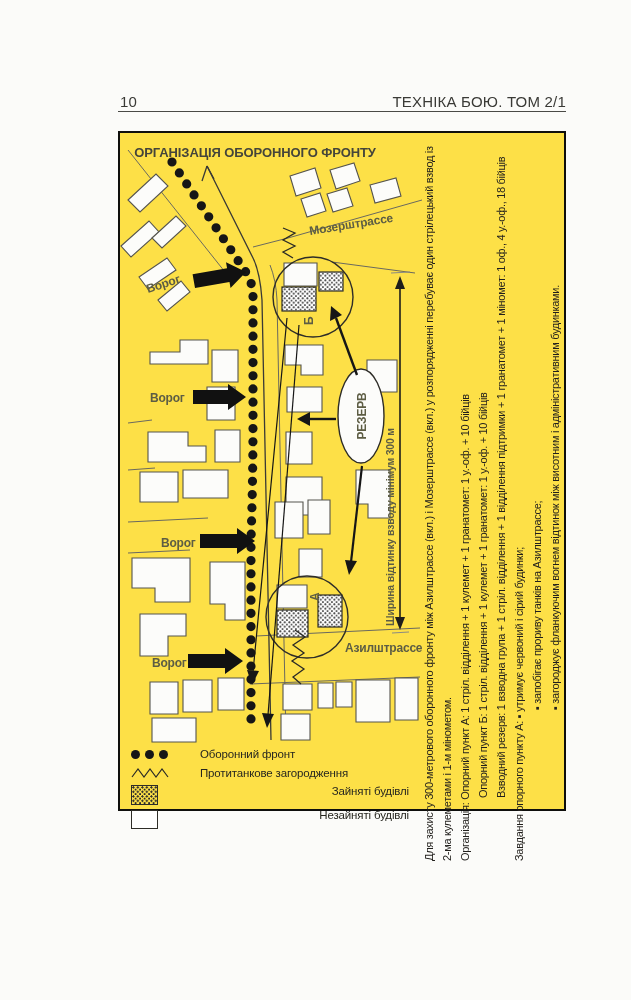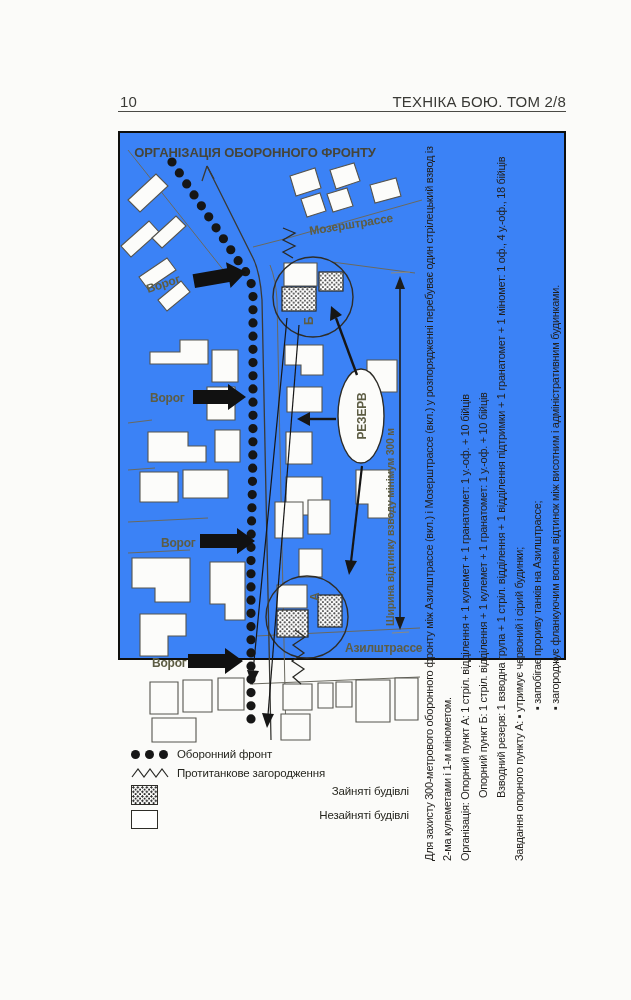--- a/index.html
+++ b/index.html
@@ -9,34 +9,34 @@
 
   
   .running-head{position:absolute;left:118px;top:93px;width:448px;height:18px;
     font-size:15px;letter-spacing:.2px;color:#3a3a36;}
   .running-head .pn{position:absolute;left:2px;top:0;}
   .running-head .rt{position:absolute;right:0;top:0;}
   .head-rule{position:absolute;left:118px;top:111px;width:448px;height:0;
     border-top:1.4px solid #4a4a46;}
 
   
-  .frame{position:absolute;left:118px;top:131px;width:448px;height:529px;
-    border:2px solid #0f0f0d;box-sizing:border-box;background:#3b82f6;}
+  .frame{position:absolute;left:118px;top:131px;width:448px;height:680px;
+    border:2px solid #0f0f0d;box-sizing:border-box;background:#fde047;}
   .frame svg{position:absolute;left:0;top:0;}
 
   .map-label{font-family:"Liberation Sans",sans-serif;font-weight:700;
     font-size:12px;fill:#5d5d44;letter-spacing:-.2px;}
   .map-label.small{font-size:10.5px;}
   .map-title{font-family:"Liberation Sans",sans-serif;font-weight:700;
     font-size:13px;fill:#45453a;letter-spacing:-.1px;}
 
   
   .legend{position:absolute;left:131px;top:747px;width:278px;font-size:11.5px;
     color:#26261f;letter-spacing:-.15px;}
-  .legend .row{display:flex;align-items:flex-start;margin-bottom:4px;}
+  .legend .row{display:flex;align-items:flex-start;margin-bottom:4px;gap:23px;}
   .legend .sym{flex:0 0 46px;display:flex;align-items:center;height:14px;}
   .legend .lbl{line-height:13.5px;padding-top:1px;}
   .dot{width:9px;height:9px;border-radius:50%;background:#161616;margin-right:5px;}
   .hatch-box{width:27px;height:20px;border:1.3px solid #2e2d28;box-sizing:border-box;
     background-image:radial-gradient(circle at 1.4px 1.4px,#2b2b2b 1px,transparent 1.15px),
                      radial-gradient(circle at 3.6px 3.6px,#2b2b2b .9px,transparent 1.05px);
     background-size:4.5px 4.5px;}
   .empty-box{width:27px;height:19px;border:1.3px solid #2e2d28;box-sizing:border-box;background:#fff;}
   .row.tall .sym{height:34px;}
   .row.boxr{margin-bottom:2px;justify-content:space-between;}
@@ -51,21 +51,21 @@
   .ind-org{padding-left:63px;}
   .ind-bul{padding-left:151px;}
 </style>
 </head>
 <body>
 
 <div class="page">
 
   <div class="running-head">
     <span class="pn">10</span>
-    <span class="rt">ТЕХНІКА БОЮ. ТОМ 2/8</span>
+    <span class="rt">ТЕХНІКА БОЮ. ТОМ 2/1</span>
   </div>
   <div class="head-rule"></div>
 
   <div class="frame">
     <svg width="444" height="734" viewBox="120 133 444 734">
       <defs>
         <pattern id="stip" patternUnits="userSpaceOnUse" width="4.5" height="4.5">
           <rect width="4.5" height="4.5" fill="#ffffff"></rect>
           <circle cx="1.3" cy="1.3" r="1" fill="#2b2b2b"></circle>
           <circle cx="3.5" cy="3.5" r=".9" fill="#2b2b2b"></circle>

